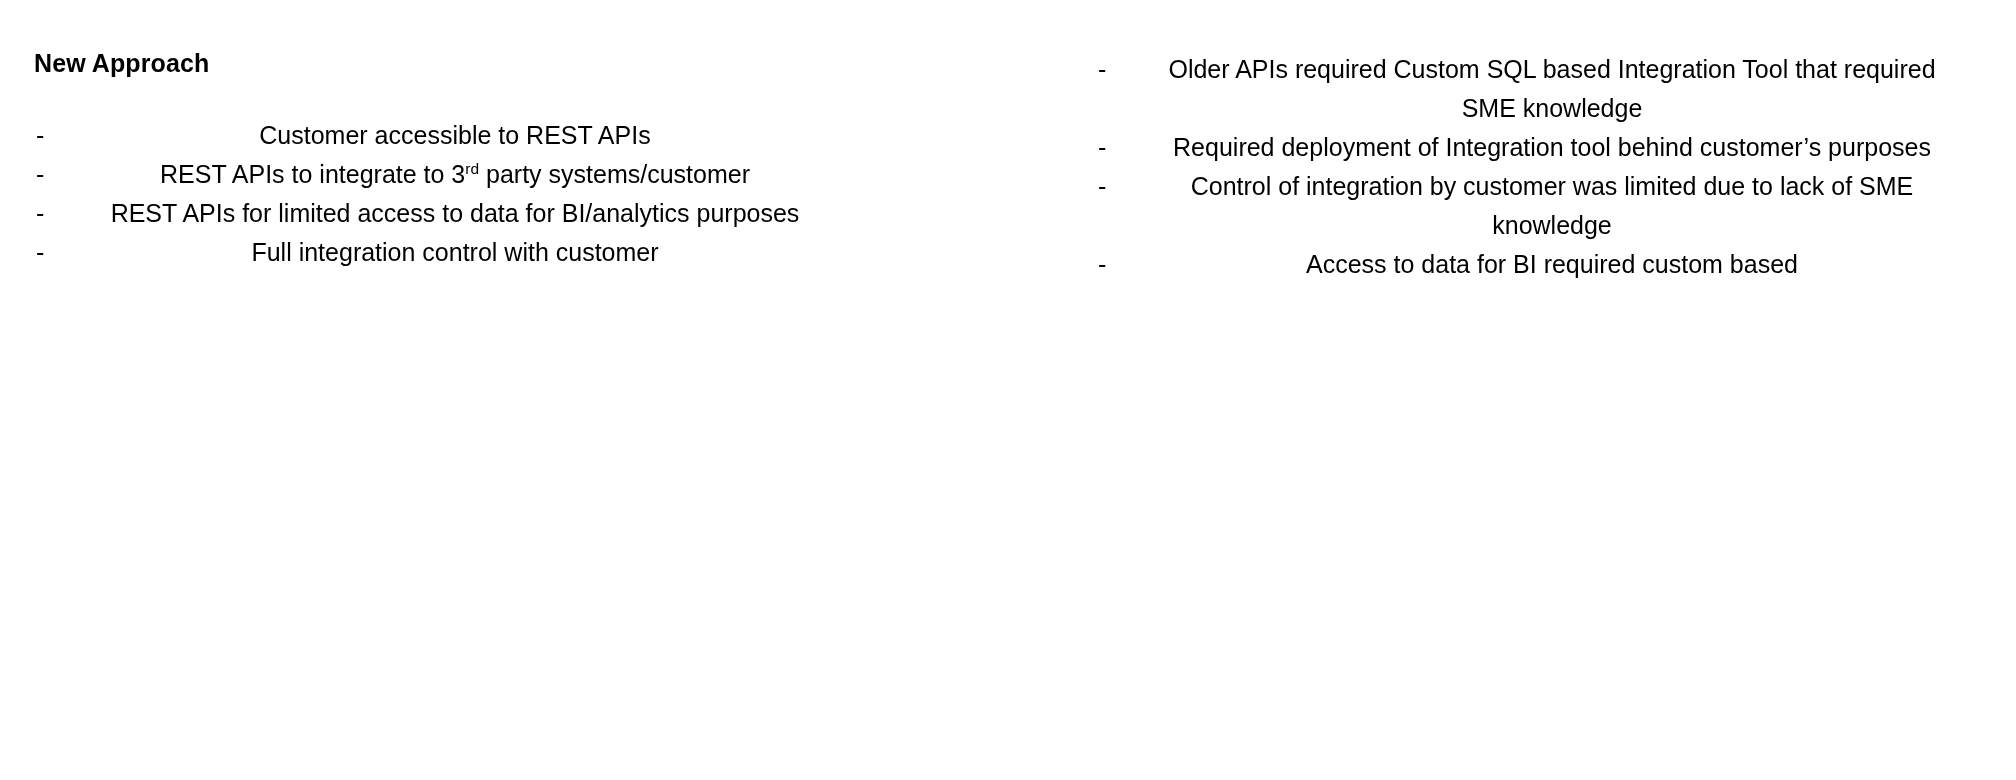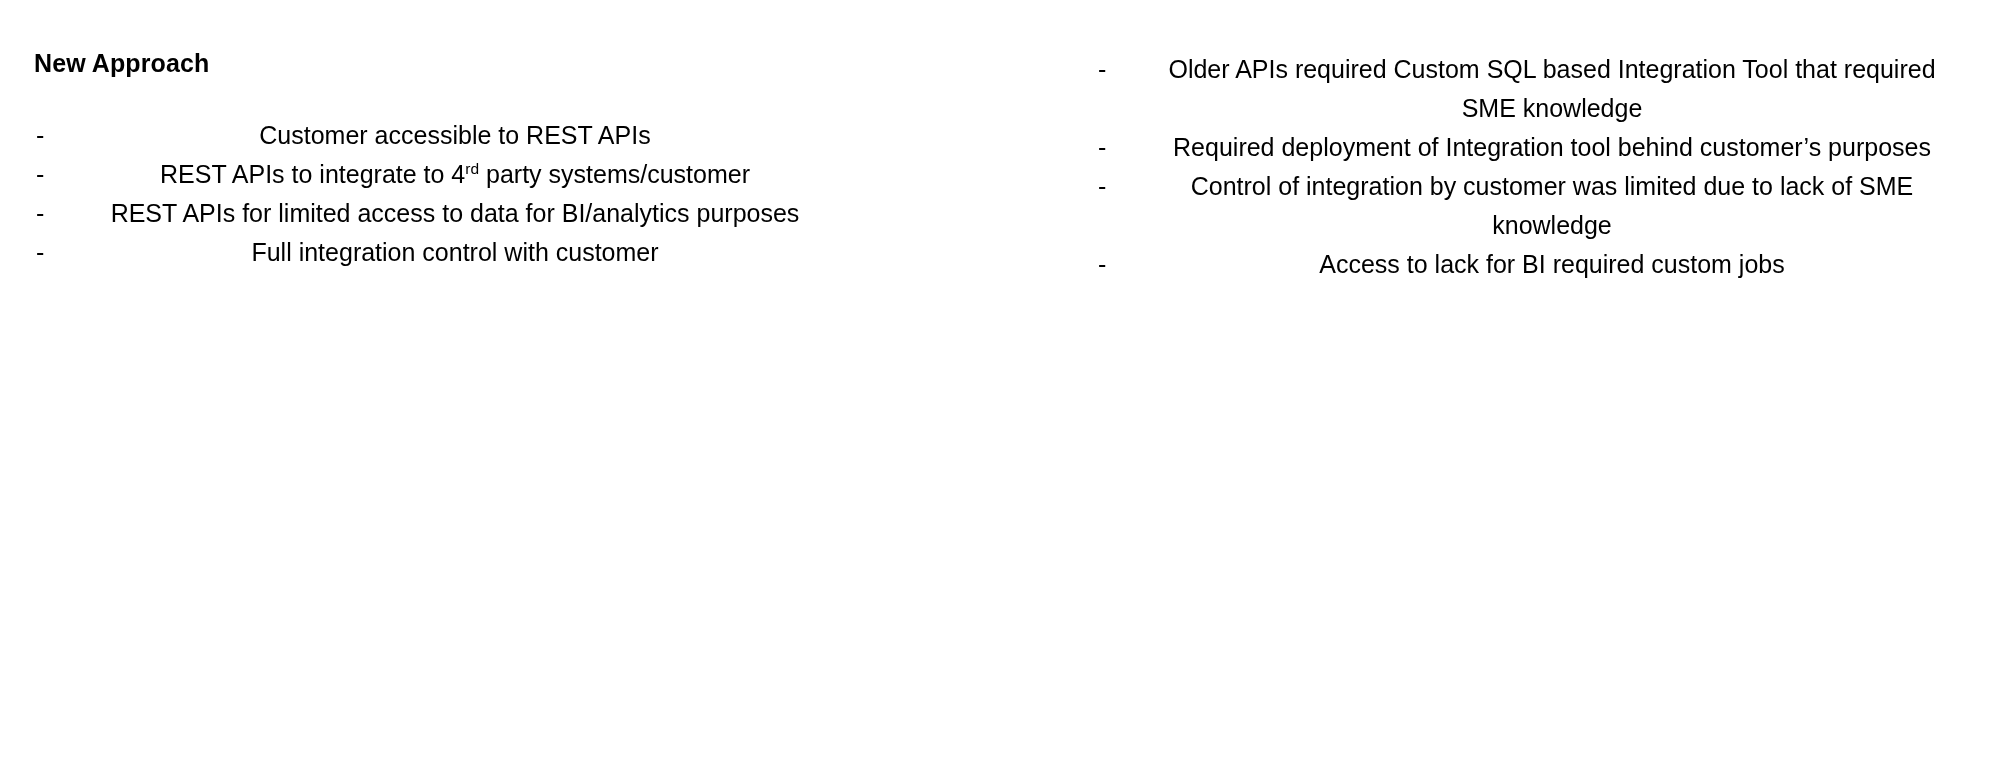--- a/index.html
+++ b/index.html
@@ -93,21 +93,21 @@
     <div class="col-heading">New Approach</div>
     <div class="bullet-list">
 
       <div class="bullet-row">
         <span class="bullet-dash">-</span>
         <span class="bullet-text"><span>Customer accessible to REST APIs</span></span>
       </div>
 
       <div class="bullet-row">
         <span class="bullet-dash">-</span>
-        <span class="bullet-text"><span>REST APIs to integrate to 4</span><sup>rd</sup><span> party systems/customer</span></span>
+        <span class="bullet-text"><span>REST APIs to integrate to 3</span><sup>rd</sup><span> party systems/customer</span></span>
       </div>
 
       <div class="bullet-row">
         <span class="bullet-dash">-</span>
         <span class="bullet-text"><span>REST APIs for limited access to data for BI/analytics purposes</span></span>
       </div>
 
       <div class="bullet-row">
         <span class="bullet-dash">-</span>
         <span class="bullet-text"><span>Full integration control with customer</span></span>
@@ -129,21 +129,21 @@
         <span class="bullet-text"><span>Required deployment of Integration tool behind customer’s purposes</span></span>
       </div>
 
       <div class="bullet-row">
         <span class="bullet-dash">-</span>
         <span class="bullet-text"><span>Control of integration by customer was limited due to lack of SME knowledge</span></span>
       </div>
 
       <div class="bullet-row">
         <span class="bullet-dash">-</span>
-        <span class="bullet-text"><span>Access to lack for BI required custom jobs</span></span>
+        <span class="bullet-text"><span>Access to data for BI required custom based</span></span>
       </div>
 
     </div>
   </div>
 
   <div class="diagram">
     <svg width="2016" height="380" viewBox="0 0 2016 380" xmlns="http://www.w3.org/2000/svg">
       <defs>
         <marker id="arrowEnd" markerWidth="9" markerHeight="9" refX="8" refY="4.5" orient="auto" markerUnits="strokeWidth">
           <path d="M0,0 L9,4.5 L0,9 z" fill="#1f3864"></path>

